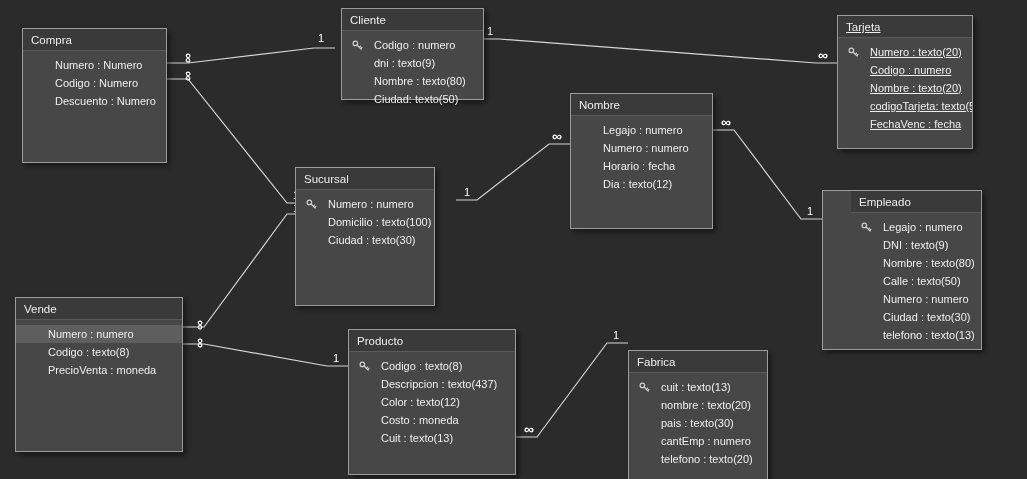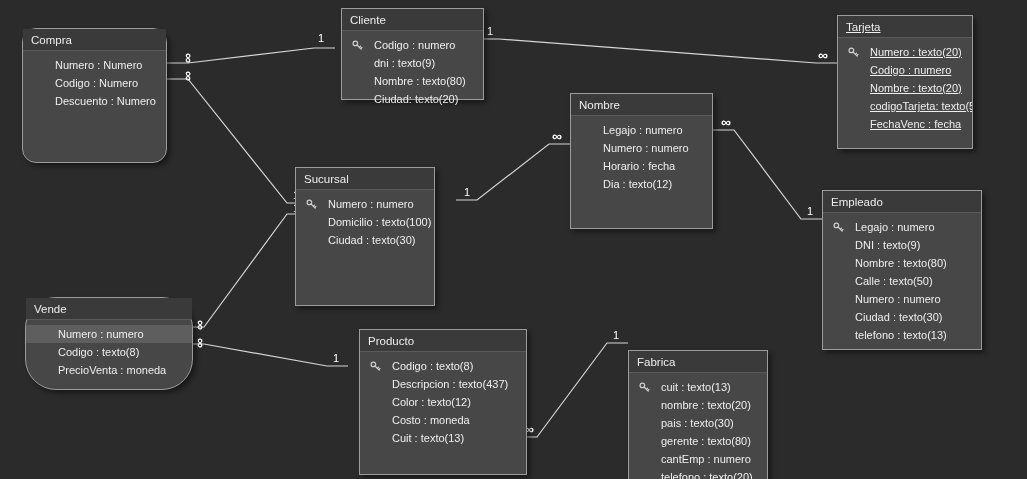--- a/index.html
+++ b/index.html
@@ -90,21 +90,21 @@
       <polyline points="183,327 204,327 287,214 308,214"></polyline>
       <text x="196" y="325" text-anchor="middle" class="card-many" transform="rotate(90 196 325)">∞</text>
       <text x="296" y="212" text-anchor="middle" class="card-one">1</text>
       <polyline points="183,344 204,344 327,366 348,366"></polyline>
       <text x="196" y="343" text-anchor="middle" class="card-many" transform="rotate(90 196 343)">∞</text>
       <text x="336" y="362" text-anchor="middle" class="card-one">1</text>
       <polyline points="516,437 537,437 607,343 628,343"></polyline>
       <text x="529" y="434" text-anchor="middle" class="card-many">∞</text>
       <text x="616" y="339" text-anchor="middle" class="card-one">1</text>
     </svg>
-<div class="entity" style="left: 22px; top: 28px; width: 145px; height: 135px; border-radius: 14px;">
+<div class="entity" style="left: 22px; top: 28px; width: 145px; height: 135px;">
       <div class="entity-header">Compra</div>
       <div class="entity-body">
         <div class="field-row">
           <span class="key-slot"></span>
           <span class="field-label">Numero :  Numero</span>
         </div>
         <div class="field-row">
           <span class="key-slot"></span>
           <span class="field-label">Codigo : Numero</span>
         </div>
@@ -129,21 +129,21 @@
         <div class="field-row">
           <span class="key-slot"></span>
           <span class="field-label">dni : texto(9)</span>
         </div>
         <div class="field-row">
           <span class="key-slot"></span>
           <span class="field-label">Nombre : texto(80)</span>
         </div>
         <div class="field-row">
           <span class="key-slot"></span>
-          <span class="field-label">Ciudad: texto(20)</span>
+          <span class="field-label">Ciudad: texto(50)</span>
         </div>
       </div>
     </div>
     <div class="entity" style="left: 837px; top: 15px; width: 136px; height: 134px; text-decoration: underline;">
       <div class="entity-header">Tarjeta</div>
       <div class="entity-body">
         <div class="field-row">
           <span class="key-slot">
             <svg width="11" height="11" viewBox="0 0 11 11" aria-hidden="true">
               <circle cx="3.4" cy="3.4" r="2.3" fill="none" stroke="#d0d0d0" stroke-width="1.2"></circle>
@@ -206,21 +206,21 @@
         <div class="field-row">
           <span class="key-slot"></span>
           <span class="field-label">Domicilio : texto(100)</span>
         </div>
         <div class="field-row">
           <span class="key-slot"></span>
           <span class="field-label">Ciudad : texto(30)</span>
         </div>
       </div>
     </div>
-    <div class="entity" style="left: 822px; top: 190px; width: 160px; height: 160px;">
+    <div class="entity" style="left: 822px; top: 190px; width: 160px; height: 160px; padding-left: 28px;">
       <div class="entity-header">Empleado</div>
       <div class="entity-body">
         <div class="field-row">
           <span class="key-slot">
             <svg width="11" height="11" viewBox="0 0 11 11" aria-hidden="true">
               <circle cx="3.4" cy="3.4" r="2.3" fill="none" stroke="#d0d0d0" stroke-width="1.2"></circle>
               <path d="M5 5 L9.2 9.2 M7.3 7.3 L8.5 6.1 M8.7 8.7 L9.9 7.5" stroke="#d0d0d0" stroke-width="1.2" fill="none" stroke-linecap="round"></path>
             </svg>
           </span>
           <span class="field-label">Legajo : numero</span>
@@ -244,38 +244,38 @@
         <div class="field-row">
           <span class="key-slot"></span>
           <span class="field-label">Ciudad : texto(30)</span>
         </div>
         <div class="field-row">
           <span class="key-slot"></span>
           <span class="field-label">telefono : texto(13)</span>
         </div>
       </div>
     </div>
-    <div class="entity" style="left: 25px; top: 297px; width: 168px; height: 93px; border-radius: 31px;">
+    <div class="entity" style="left: 15px; top: 297px; width: 168px; height: 155px;">
       <div class="entity-header">Vende</div>
       <div class="entity-body">
         <div class="field-row selected">
           <span class="key-slot"></span>
           <span class="field-label">Numero : numero</span>
         </div>
         <div class="field-row">
           <span class="key-slot"></span>
           <span class="field-label">Codigo : texto(8)</span>
         </div>
         <div class="field-row">
           <span class="key-slot"></span>
           <span class="field-label">PrecioVenta : moneda</span>
         </div>
       </div>
     </div>
-    <div class="entity" style="left: 348px; top: 329px; width: 168px; height: 146px; margin-left: 11px;">
+    <div class="entity" style="left: 348px; top: 329px; width: 168px; height: 146px;">
       <div class="entity-header">Producto</div>
       <div class="entity-body">
         <div class="field-row">
           <span class="key-slot">
             <svg width="11" height="11" viewBox="0 0 11 11" aria-hidden="true">
               <circle cx="3.4" cy="3.4" r="2.3" fill="none" stroke="#d0d0d0" stroke-width="1.2"></circle>
               <path d="M5 5 L9.2 9.2 M7.3 7.3 L8.5 6.1 M8.7 8.7 L9.9 7.5" stroke="#d0d0d0" stroke-width="1.2" fill="none" stroke-linecap="round"></path>
             </svg>
           </span>
           <span class="field-label">Codigo : texto(8)</span>
@@ -310,24 +310,20 @@
           </span>
           <span class="field-label">cuit : texto(13)</span>
         </div>
         <div class="field-row">
           <span class="key-slot"></span>
           <span class="field-label">nombre : texto(20)</span>
         </div>
         <div class="field-row">
           <span class="key-slot"></span>
           <span class="field-label">pais : texto(30)</span>
-        </div>
-        <div class="field-row">
-          <span class="key-slot"></span>
-          <span class="field-label">gerente : texto(80)</span>
         </div>
         <div class="field-row">
           <span class="key-slot"></span>
           <span class="field-label">cantEmp : numero</span>
         </div>
         <div class="field-row">
           <span class="key-slot"></span>
           <span class="field-label">telefono : texto(20)</span>
         </div>
       </div>

